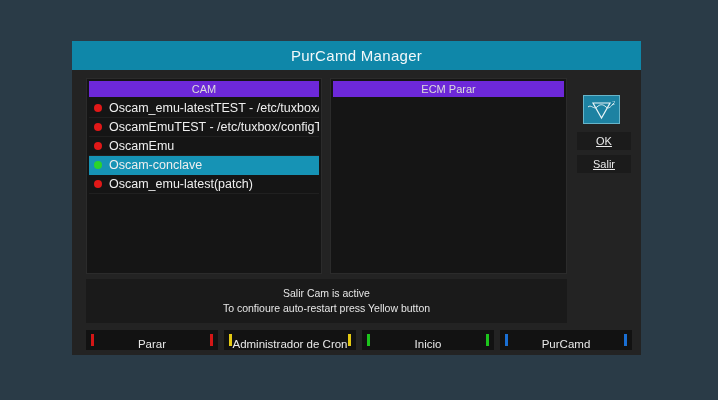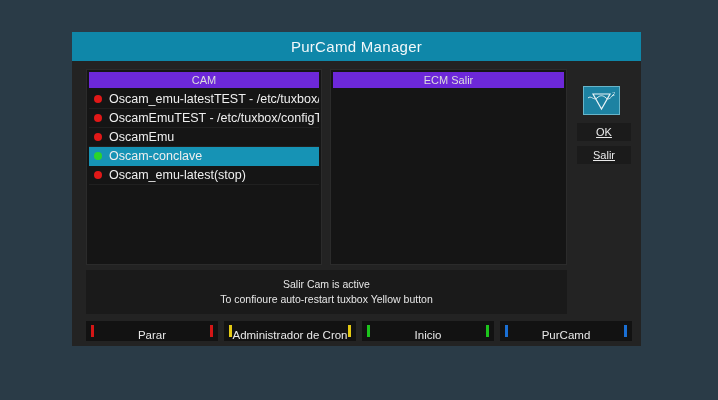--- a/index.html
+++ b/index.html
@@ -4,21 +4,21 @@
 <style>
   * { box-sizing: border-box; margin: 0; padding: 0; }
   html, body {
     width: 718px; height: 400px;
     background: #2a3b47;
     font-family: "Liberation Sans", sans-serif;
     overflow: hidden;
     position: relative;
   }
   #window {
-    position: absolute; left: 72px; top: 32px;
+    position: absolute; left: 72px; top: 41px;
     width: 569px; height: 314px;
     background: #232323;
   }
   #titlebar {
     position: absolute; left: 0; top: 0; width: 569px; height: 29px;
     background: #0f87a9;
     color: #f2f8fa;
     font-size: 15px;
     display: flex; align-items: center; justify-content: center;
     letter-spacing: 0.3px;
@@ -109,43 +109,43 @@
       <div class="cam-row">
         <span class="dot" data-status="red"></span>
         <span>OscamEmu</span>
       </div>
       <div class="cam-row selected">
         <span class="dot" data-status="green"></span>
         <span>Oscam-conclave</span>
       </div>
       <div class="cam-row">
         <span class="dot" data-status="red"></span>
-        <span>Oscam_emu-latest(stop)</span>
+        <span>Oscam_emu-latest(patch)</span>
       </div>
     </div>
   </div>
 
   <div id="ecm-panel" class="panel">
-    <div class="panel-header">ECM Salir</div>
+    <div class="panel-header">ECM Parar</div>
   </div>
 
   <div id="logo-button">
     <svg width="33" height="25" viewBox="0 0 33 25">
       <polygon points="8,6 25,6 16.5,21" fill="none" stroke="#e9f4f7" stroke-width="1.2"></polygon>
       <path d="M3,10 C6,7 9,13 12,10 S18,7 21,10 S27,8 29,6" fill="none" stroke="#dcecf1" stroke-width="1"></path>
       <text x="27" y="8" font-size="6" fill="#e9f4f7" font-family="Liberation Serif, serif" font-style="italic">2</text>
     </svg>
   </div>
 
   <div id="ok-button" class="side-button">OK</div>
   <div id="exit-button" class="side-button">Salir</div>
 
   <div id="message-panel">
     <div>Salir Cam is active</div>
-    <div>To confioure auto-restart tuxbox Yellow button</div>
+    <div>To confioure auto-restart press Yellow button</div>
   </div>
 
   <div id="color-buttons">
     <div class="color-button">
       <span class="color-bar left" data-color="red"></span>
       <span>Parar</span>
       <span class="color-bar right" data-color="red"></span>
     </div>
     <div class="color-button">
       <span class="color-bar left" data-color="yellow"></span>

